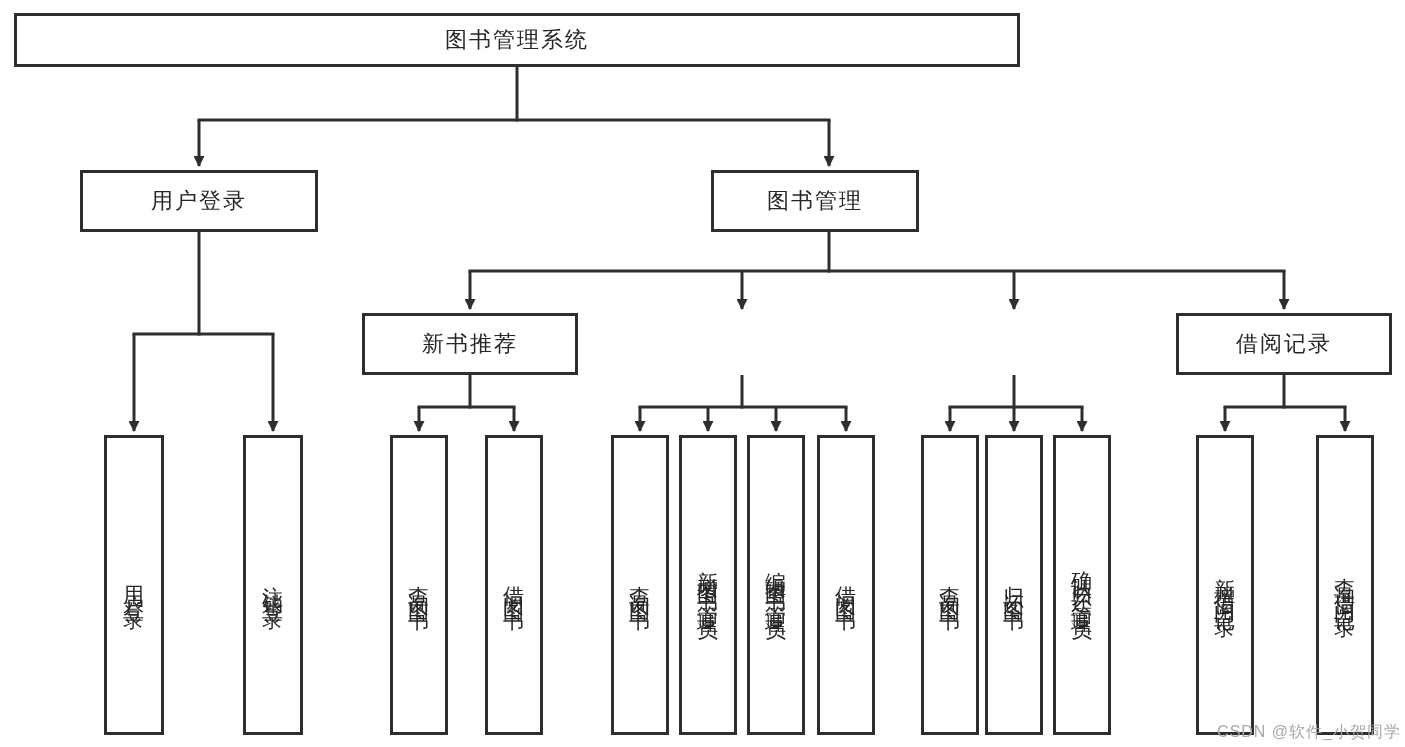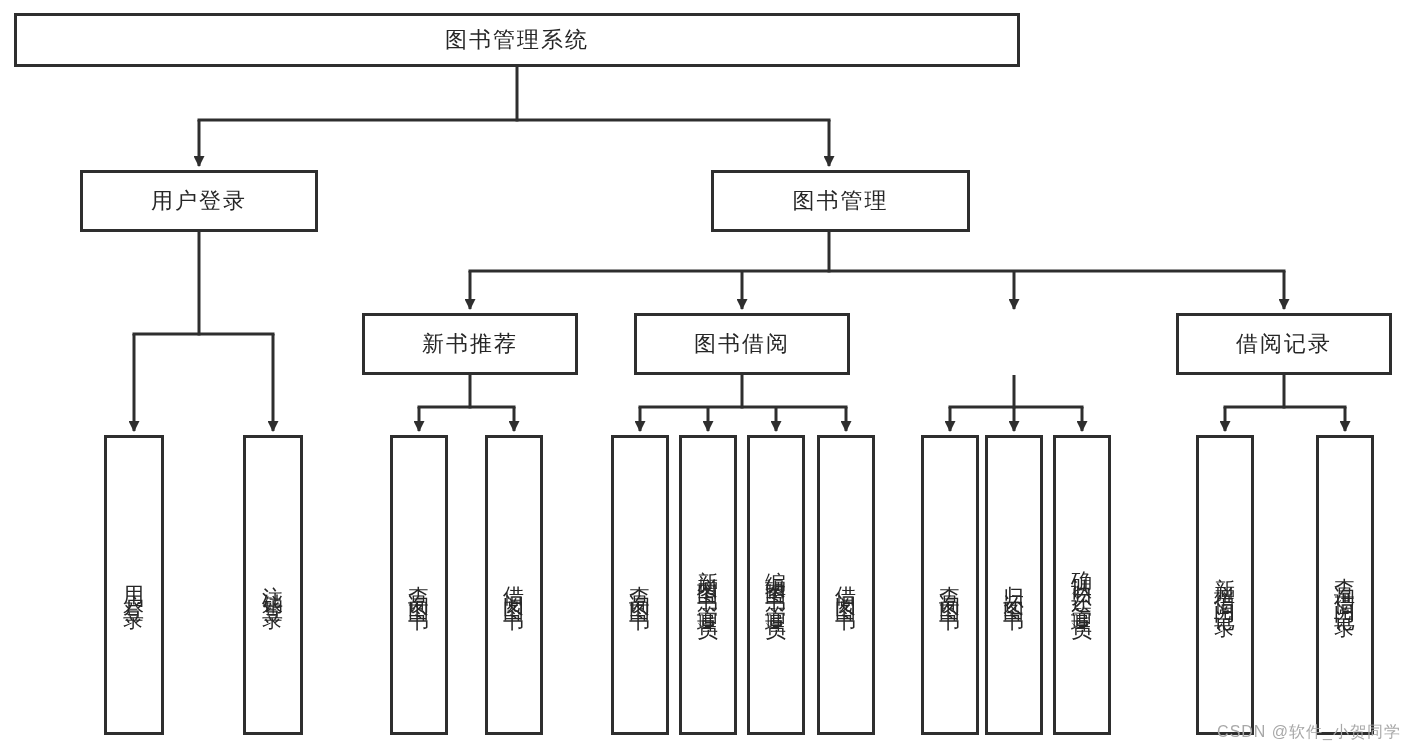--- a/index.html
+++ b/index.html
@@ -22,21 +22,21 @@
     position:absolute;
     box-sizing:border-box;
     border:3px solid var(--line);
     background:#fff;
     display:flex;align-items:center;justify-content:center;
     font-size:22px;letter-spacing:2px;
     z-index:2;
   }
   .root{left:14px;top:13px;width:1006px;height:54px;}
   .lv2-a{left:80px;top:170px;width:238px;height:62px;}
-  .lv2-b{left:711px;top:170px;width:259px;height:62px;}
+  .lv2-b{left:711px;top:170px;width:208px;height:62px;}
   .lv3{top:313px;width:216px;height:62px;}
   .lv3-0{left:362px;align-items:center;}
   .lv3-1{left:634px;}
   .lv3-2{left:906px;}
   .lv3-3{left:1176px;}
   .leaf{
     position:absolute;
     top:435px;height:300px;width:58px;
     box-sizing:border-box;
     border:3px solid var(--line);
@@ -127,23 +127,20 @@
   <div class="hbox lv2-a">
     <span>用户登录</span>
   </div>
   <div class="hbox lv2-b">
     <span>图书管理</span>
   </div>
 
   <div class="hbox lv3 lv3-0">
     <span>新书推荐</span>
   </div>
-  <div class="hbox lv3 lv3-1">
-    <span>图书借阅</span>
-  </div>
   <div class="hbox lv3 lv3-3">
     <span>借阅记录</span>
   </div>
 
   <div class="leaf wide" style="left:104px">
     <span>用户登录</span>
   </div>
   <div class="leaf wide" style="left:243px">
     <span>注销登录</span>
   </div>

